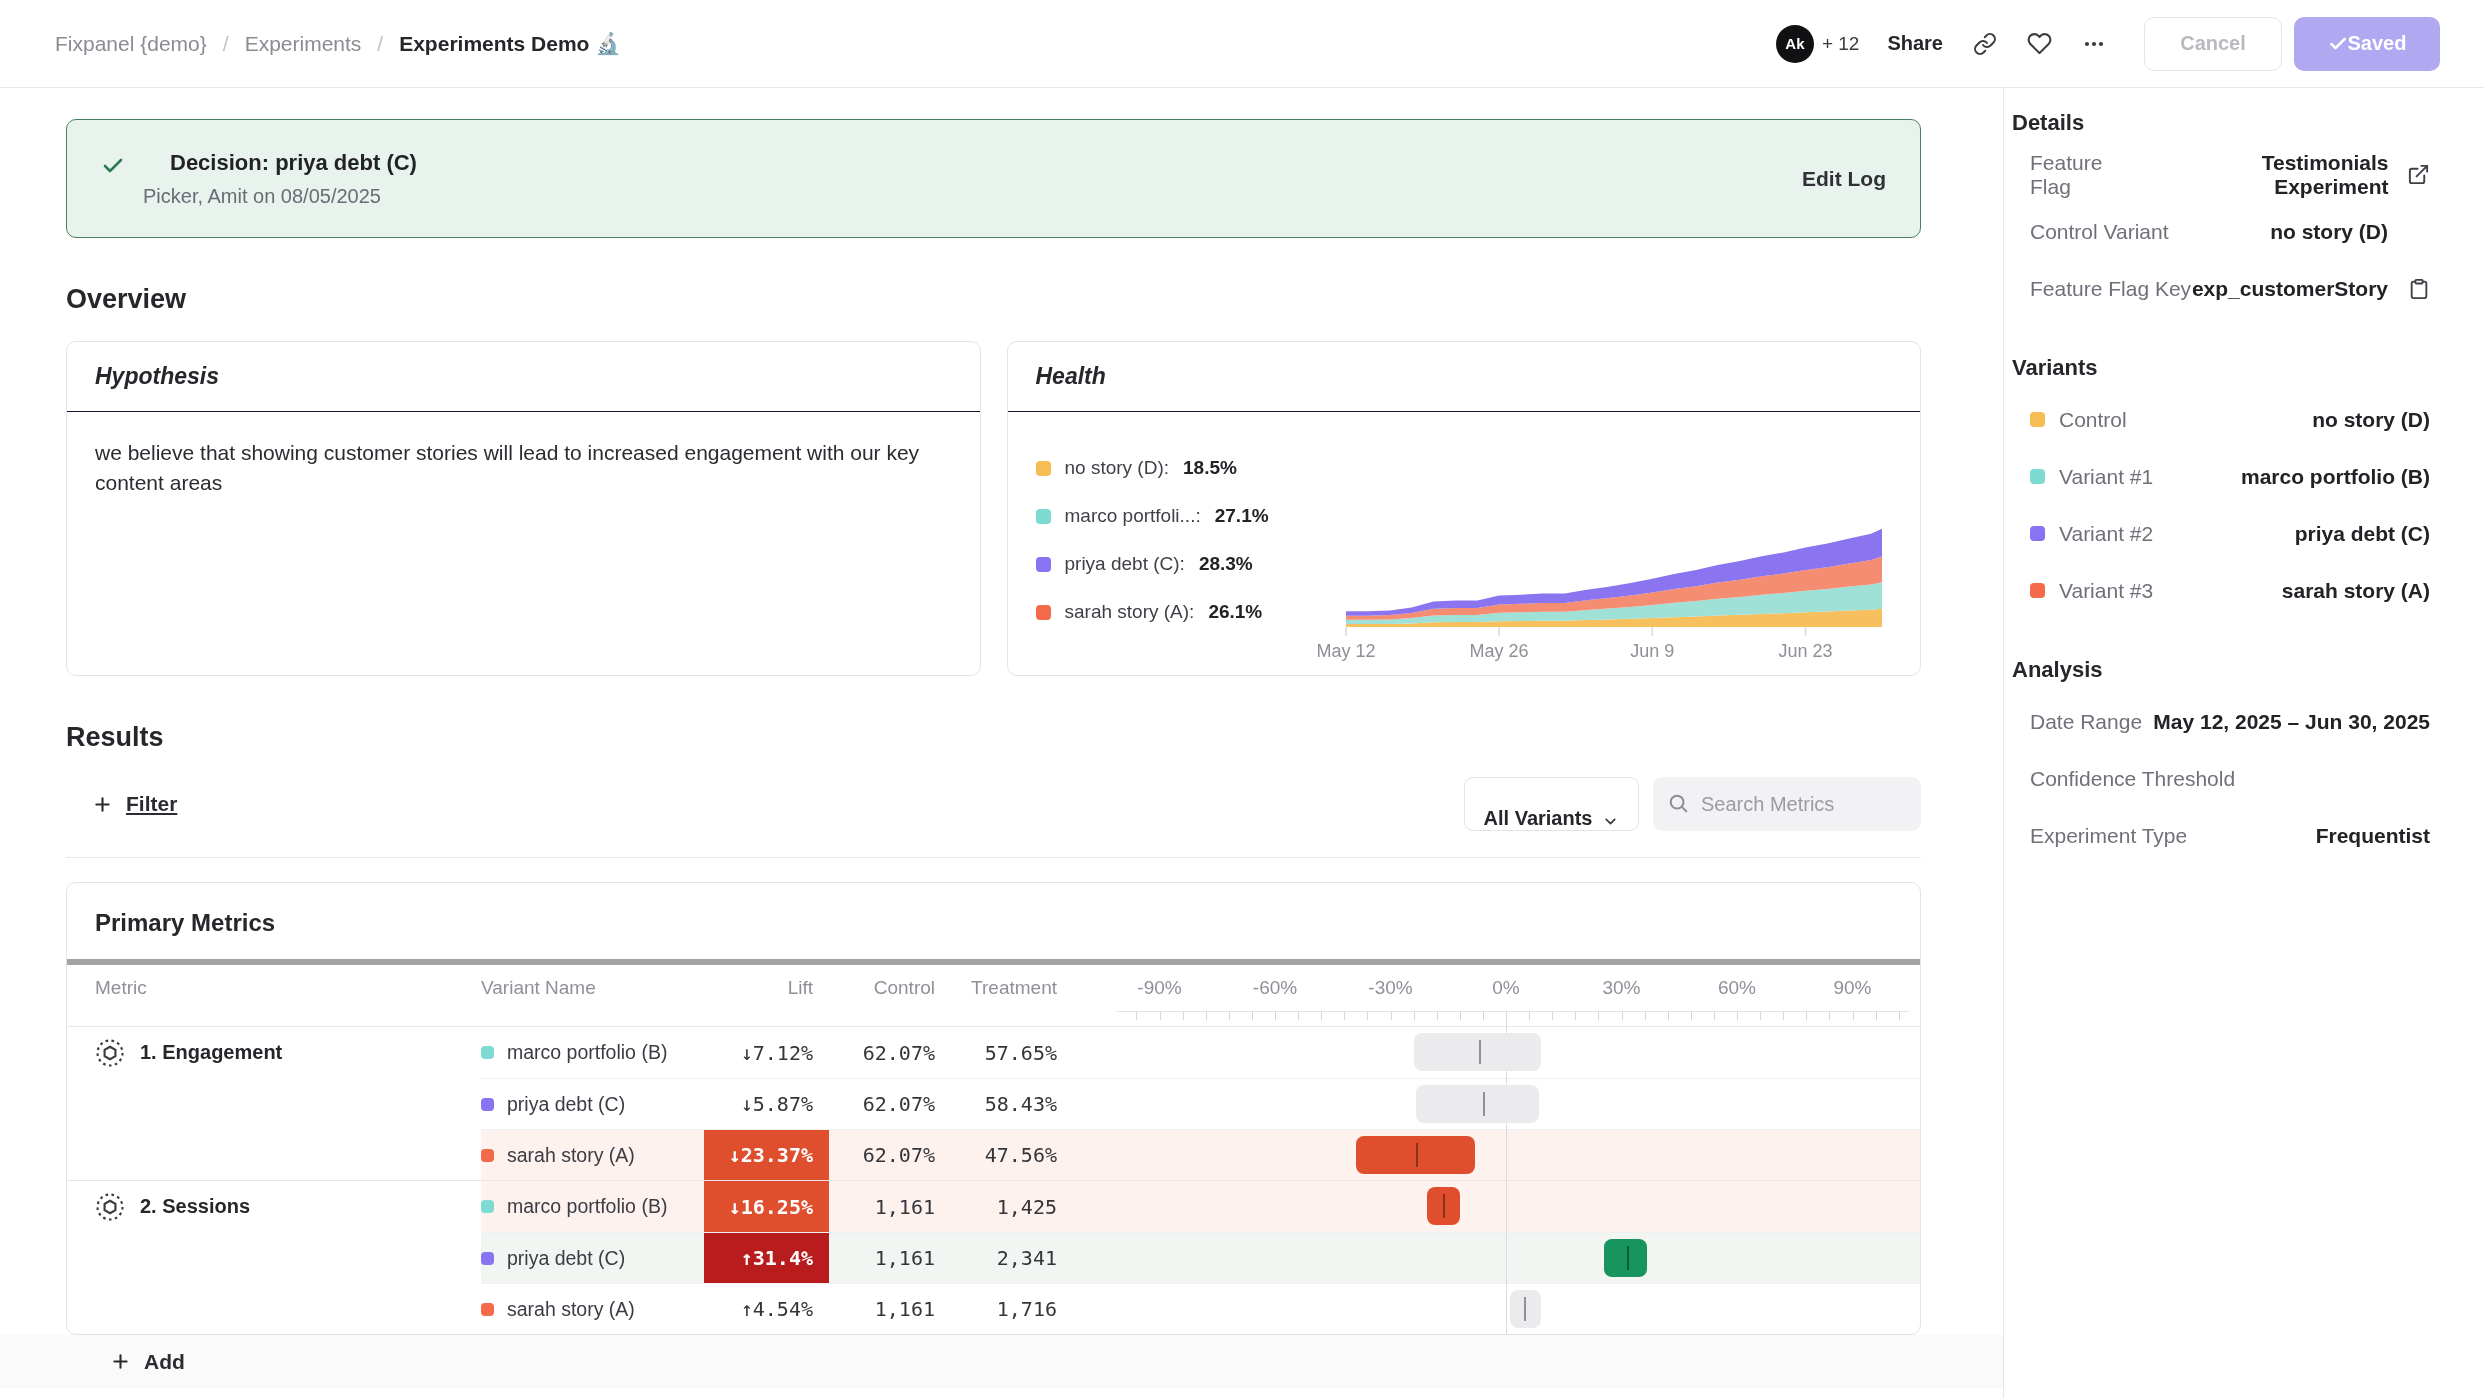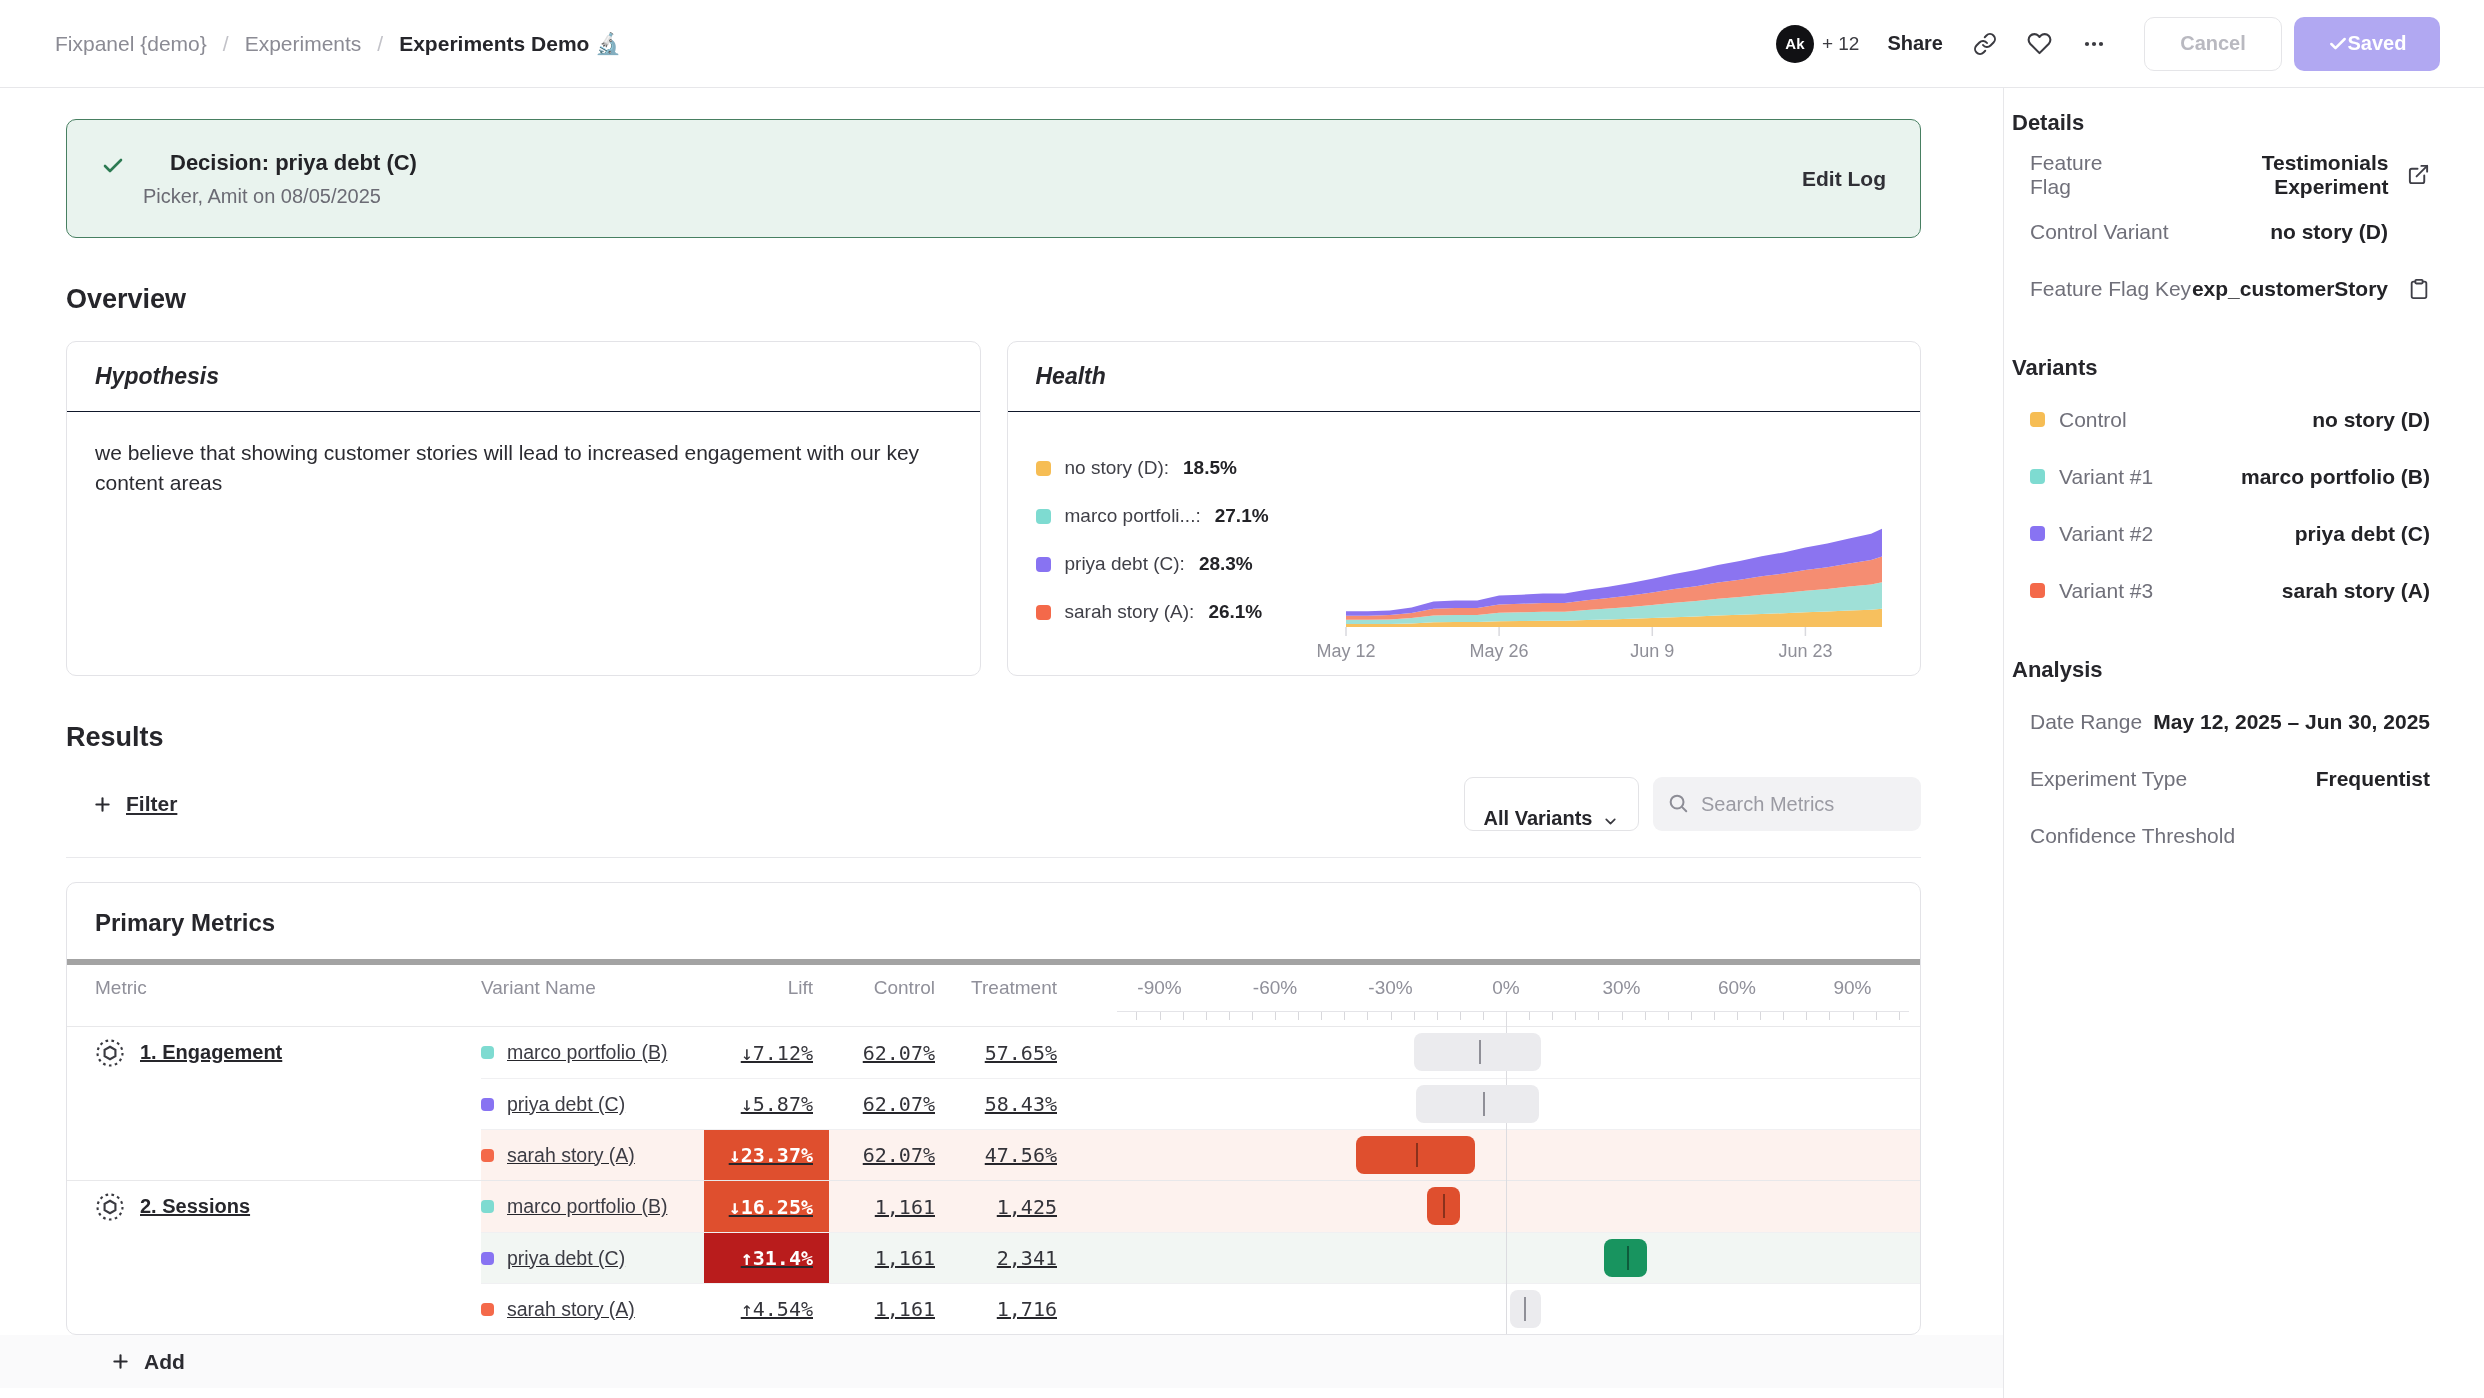--- a/index.html
+++ b/index.html
@@ -80,21 +80,21 @@
   .pm-header .h-metric { padding-left:28px; }
   .pm-header .h-right { text-align:right; padding-right:16px; }
   .axis-labels { position:relative; height:100%; }
   .axis-labels span { position:absolute; top:12px; width:90px; margin-left:-45px; text-align:center; }
   .axis-row { position:relative; height:15px; }
   .axis-strip { position:absolute; left:1006px; width:848px; top:0; height:15px; }
   .strip-line { position:absolute; left:44px; right:12px; top:0; height:1px; background:#e4e4e8; }
   .tick { position:absolute; top:1px; width:1px; height:8px; background:#d8d8dc; }
   .tick.zero { background:#9a9aa2; height:13px; }
   .pm-group { display:grid; grid-template-columns:414px 223px 125px 122px 122px 1fr;
-    border-top:1px solid #e8e8ea;text-decoration:underline; }
+    border-top:1px solid #e8e8ea; }
   .metric-cell { grid-column:1; }
   .metric-inner { height:51px; display:flex; align-items:center; gap:15px; padding-left:28px;
     font-size:20px; font-weight:600; color:#26262b; }
   .metric-icon { color:#3a3a40; flex:0 0 auto; }
   .cell { height:51px; display:flex; align-items:center; }
   .cell.bt { border-top:1px solid #f0f0f2; }
   .variant-cell { gap:13px; font-size:19.5px; color:#3c3c44; }
   .v-chip { width:13px; height:13px; border-radius:4px; flex:0 0 auto; }
   .num-cell, .lift-cell { justify-content:flex-end; padding-right:16px;
     font-family:"DejaVu Sans Mono", monospace; font-size:20px; color:#34343a; }
@@ -512,25 +512,25 @@
   </div>
   <div class="sb-section">
     <div class="sb-title">Analysis</div>
     <div class="sb-rows" id="sbAnalysis">
           <div class="sb-row">
             <span class="sb-label">Date Range</span>
             <span class="sb-spacer"></span>
             <span class="sb-value">May 12, 2025 – Jun 30, 2025</span>
           </div>
           <div class="sb-row">
+            <span class="sb-label">Confidence Threshold</span>
+            <span class="sb-spacer"></span>
+            <span class="sb-value"></span>
+          </div>
+          <div class="sb-row">
             <span class="sb-label">Experiment Type</span>
             <span class="sb-spacer"></span>
             <span class="sb-value">Frequentist</span>
-          </div>
-          <div class="sb-row">
-            <span class="sb-label">Confidence Threshold</span>
-            <span class="sb-spacer"></span>
-            <span class="sb-value"></span>
           </div>
         </div>
   </div>
 </aside>
 </div>
 
 </body></html>

